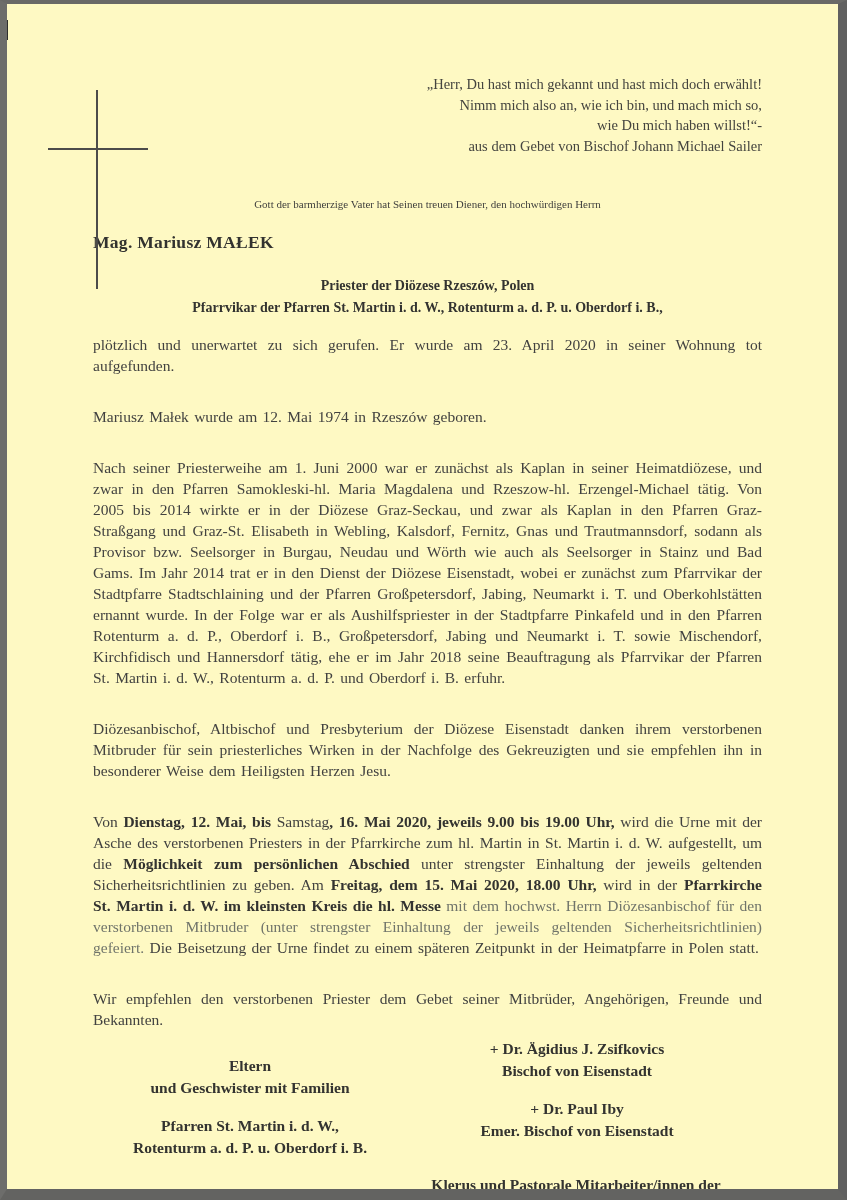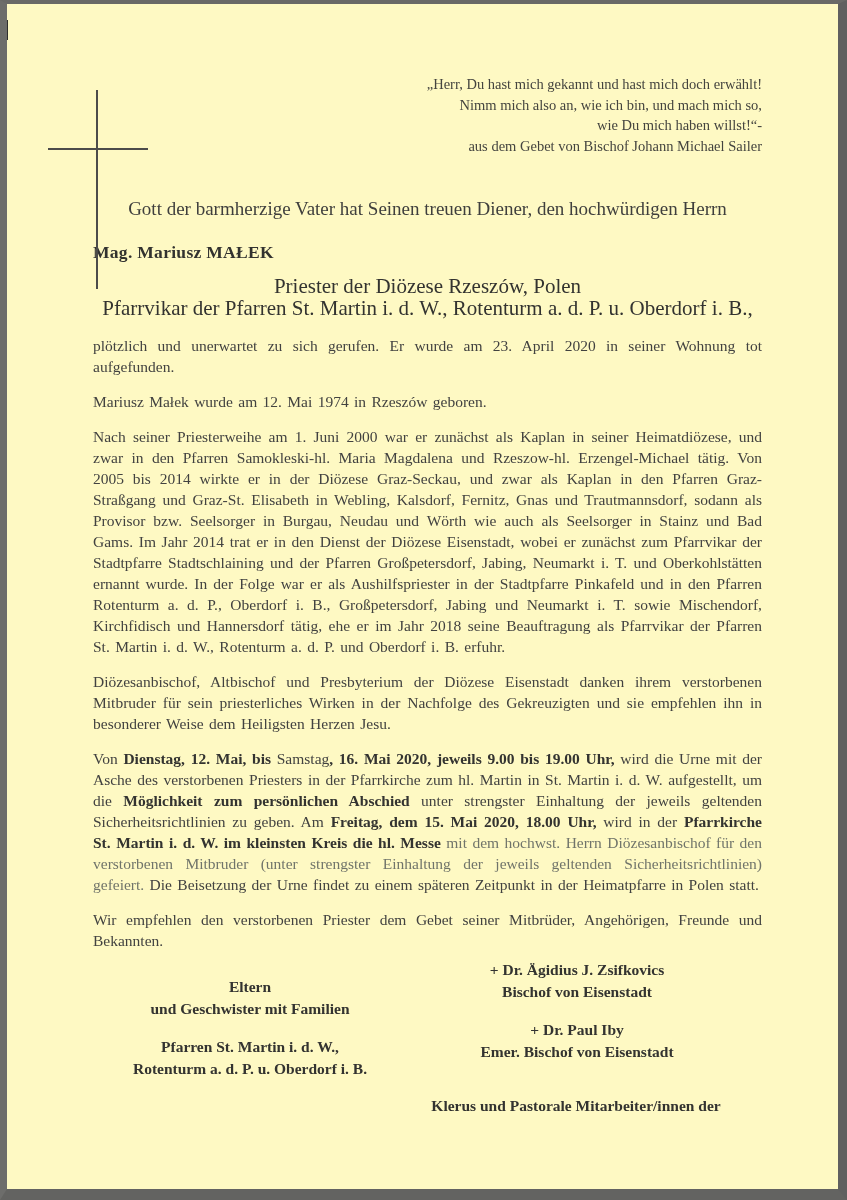--- a/index.html
+++ b/index.html
@@ -44,43 +44,43 @@
     margin-top: 70px;
     text-align: right;
     font-size: 14.5px;
     line-height: 20.5px;
     color: #44443f;
   }
 
   .intro {
     margin-top: 42px;
     text-align: center;
-    font-size: 19px;
+    font-size: 11px;
     color: #3f3f3d;
   }
 
   .deceased-name {
     margin-top: 22px;
     font-size: 17.5px;
     font-weight: bold;
     color: #32322f;
     letter-spacing: 0.3px;
   }
 
   .roles {
-    margin-top: 13px;
+    margin-top: 22px;
     text-align: center;
-    font-size: 21px;
-    font-weight: normal;
+    font-size: 14px;
+    font-weight: bold;
     line-height: 21.5px;
     color: #333330;
   }
 
   .body-text p {
-    margin-top: 14px;
+    margin-top: 30px;
     font-size: 15.5px;
     line-height: 21px;
     text-align: justify;
     color: #424240;
     word-spacing: 1.5px;
   }
 
   .body-text p.first { margin-top: 16px; }
 
   .b { font-weight: bold; color: #333330; }

